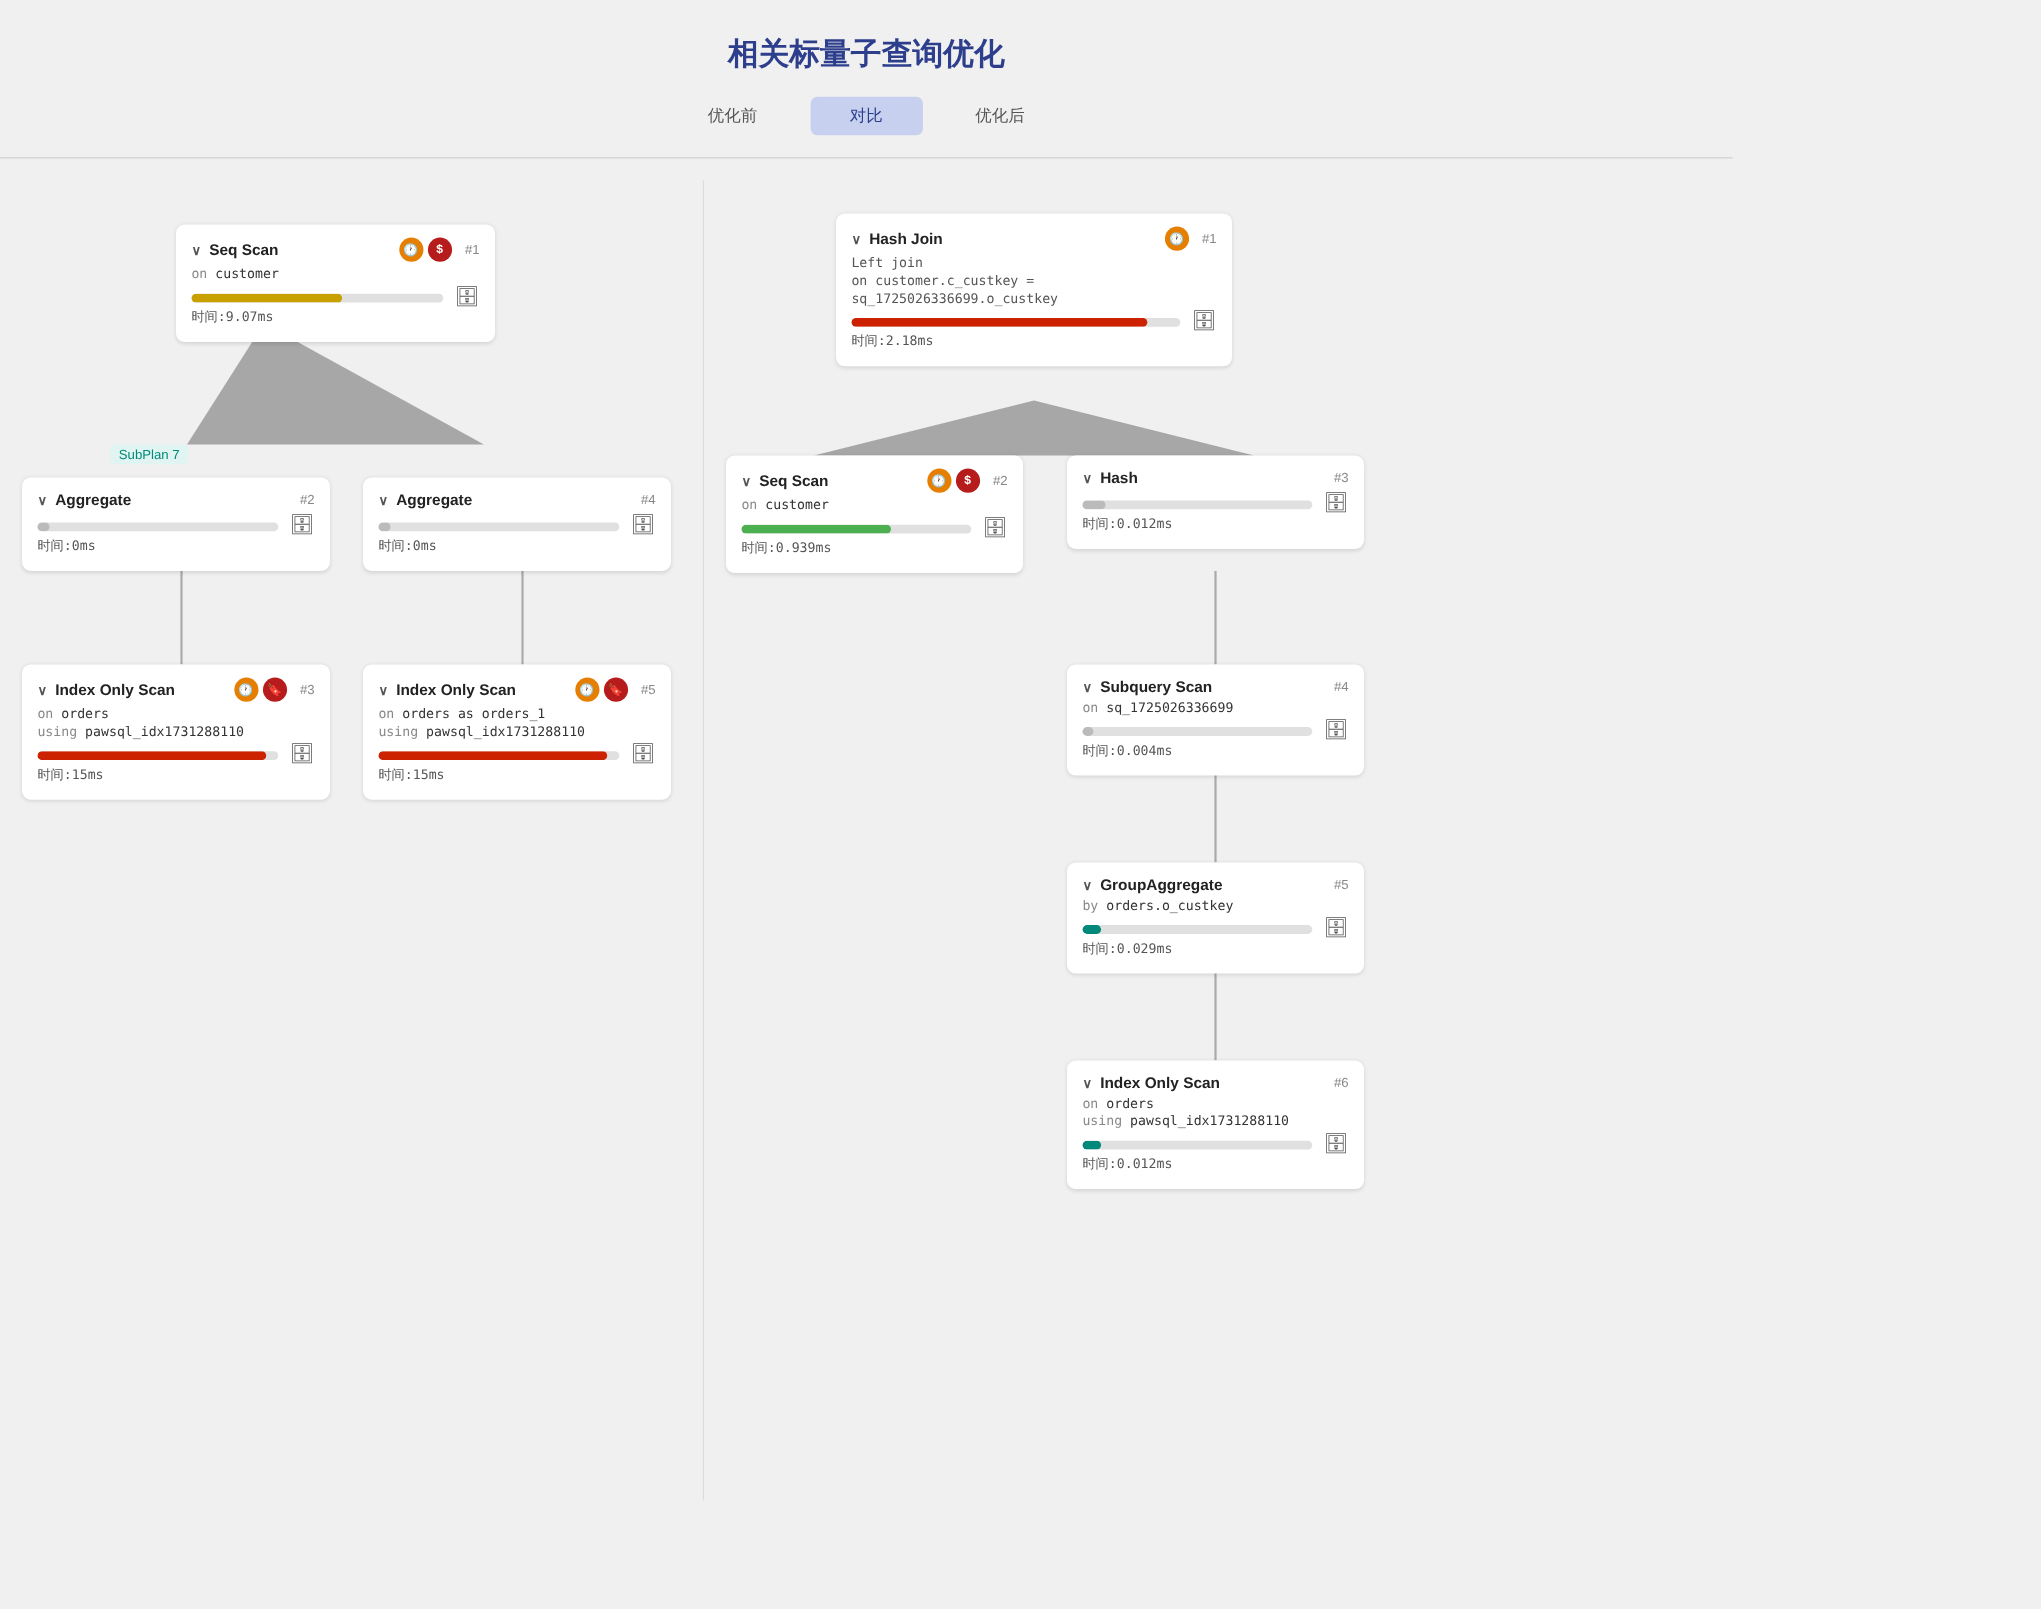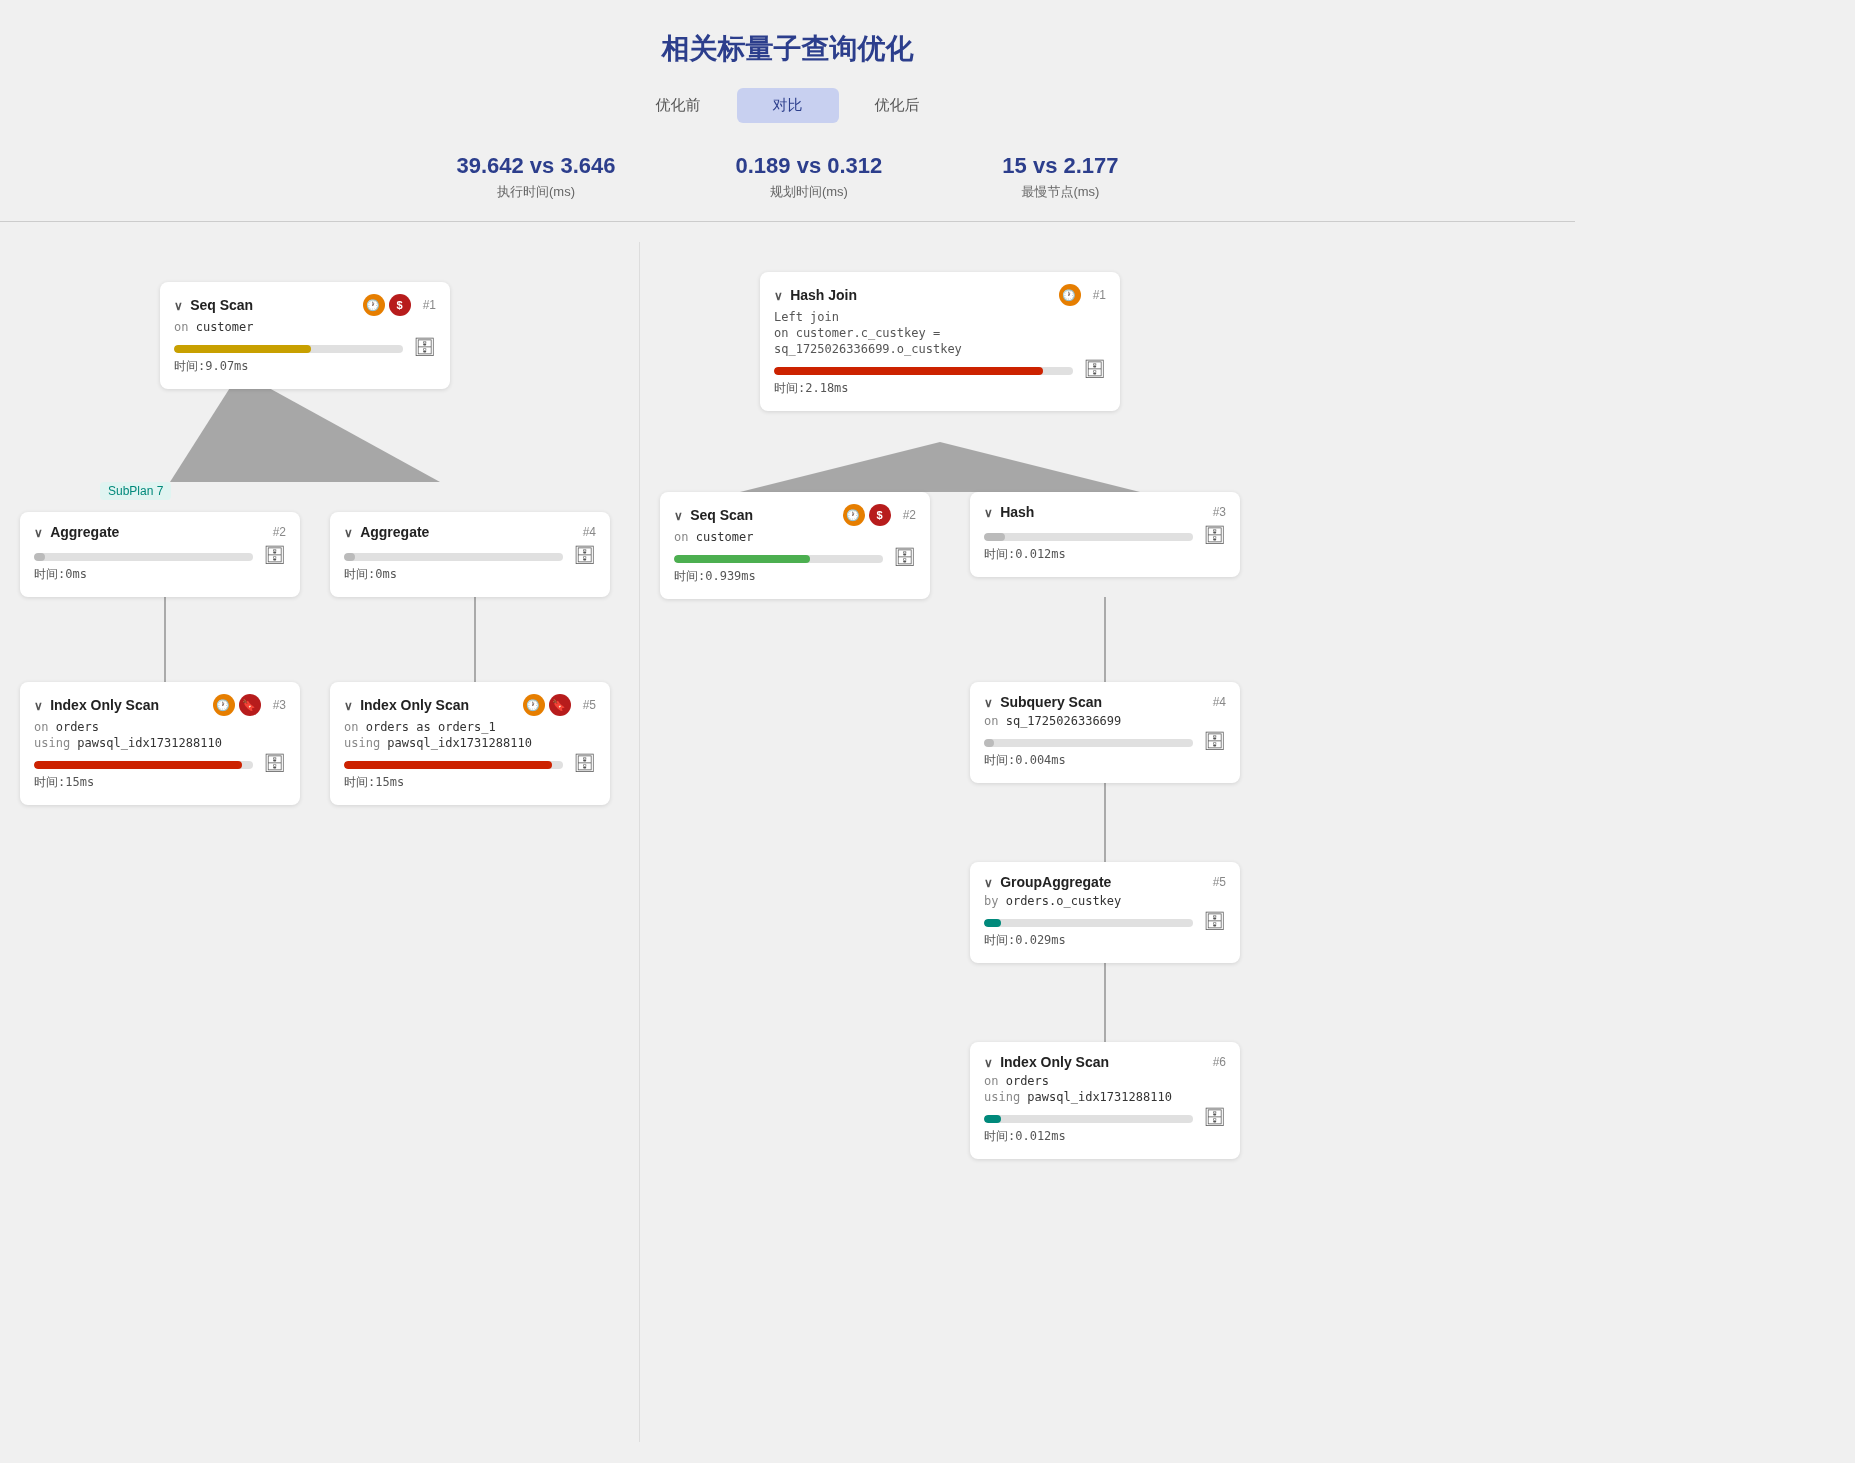--- a/index.html
+++ b/index.html
@@ -21,21 +21,21 @@
     }
     .page-title {
       font-size: 28px;
       font-weight: bold;
       color: #2c3e8c;
       margin-bottom: 20px;
     }
     .tabs {
       display: flex;
       justify-content: center;
-      gap: 0;
+      gap: 12px;
       margin-bottom: 20px;
     }
     .tab {
       padding: 8px 36px;
       font-size: 15px;
       cursor: pointer;
       border-radius: 6px;
       color: #555;
     }
     .tab.active {
@@ -303,34 +303,20 @@
 
 <div class="page-container">
 
   <div class="header">
     <div class="page-title">相关标量子查询优化</div>
     <div class="tabs">
       <div class="tab">优化前</div>
       <div class="tab active">对比</div>
       <div class="tab">优化后</div>
     </div>
-    <div class="metrics">
-      <div class="metric-item">
-        <div class="metric-value">39.642 vs 3.646</div>
-        <div class="metric-label">执行时间(ms)</div>
-      </div>
-      <div class="metric-item">
-        <div class="metric-value">0.189 vs 0.312</div>
-        <div class="metric-label">规划时间(ms)</div>
-      </div>
-      <div class="metric-item">
-        <div class="metric-value">15 vs 2.177</div>
-        <div class="metric-label">最慢节点(ms)</div>
-      </div>
-    </div>
     <div class="divider-line"></div>
   </div>
 
   <div class="main-content">
 
     <div class="left-panel">
       <svg class="svg-overlay">
 
         <polygon points="240,130 170,240 440,240" class="fan-shape"></polygon>
 

